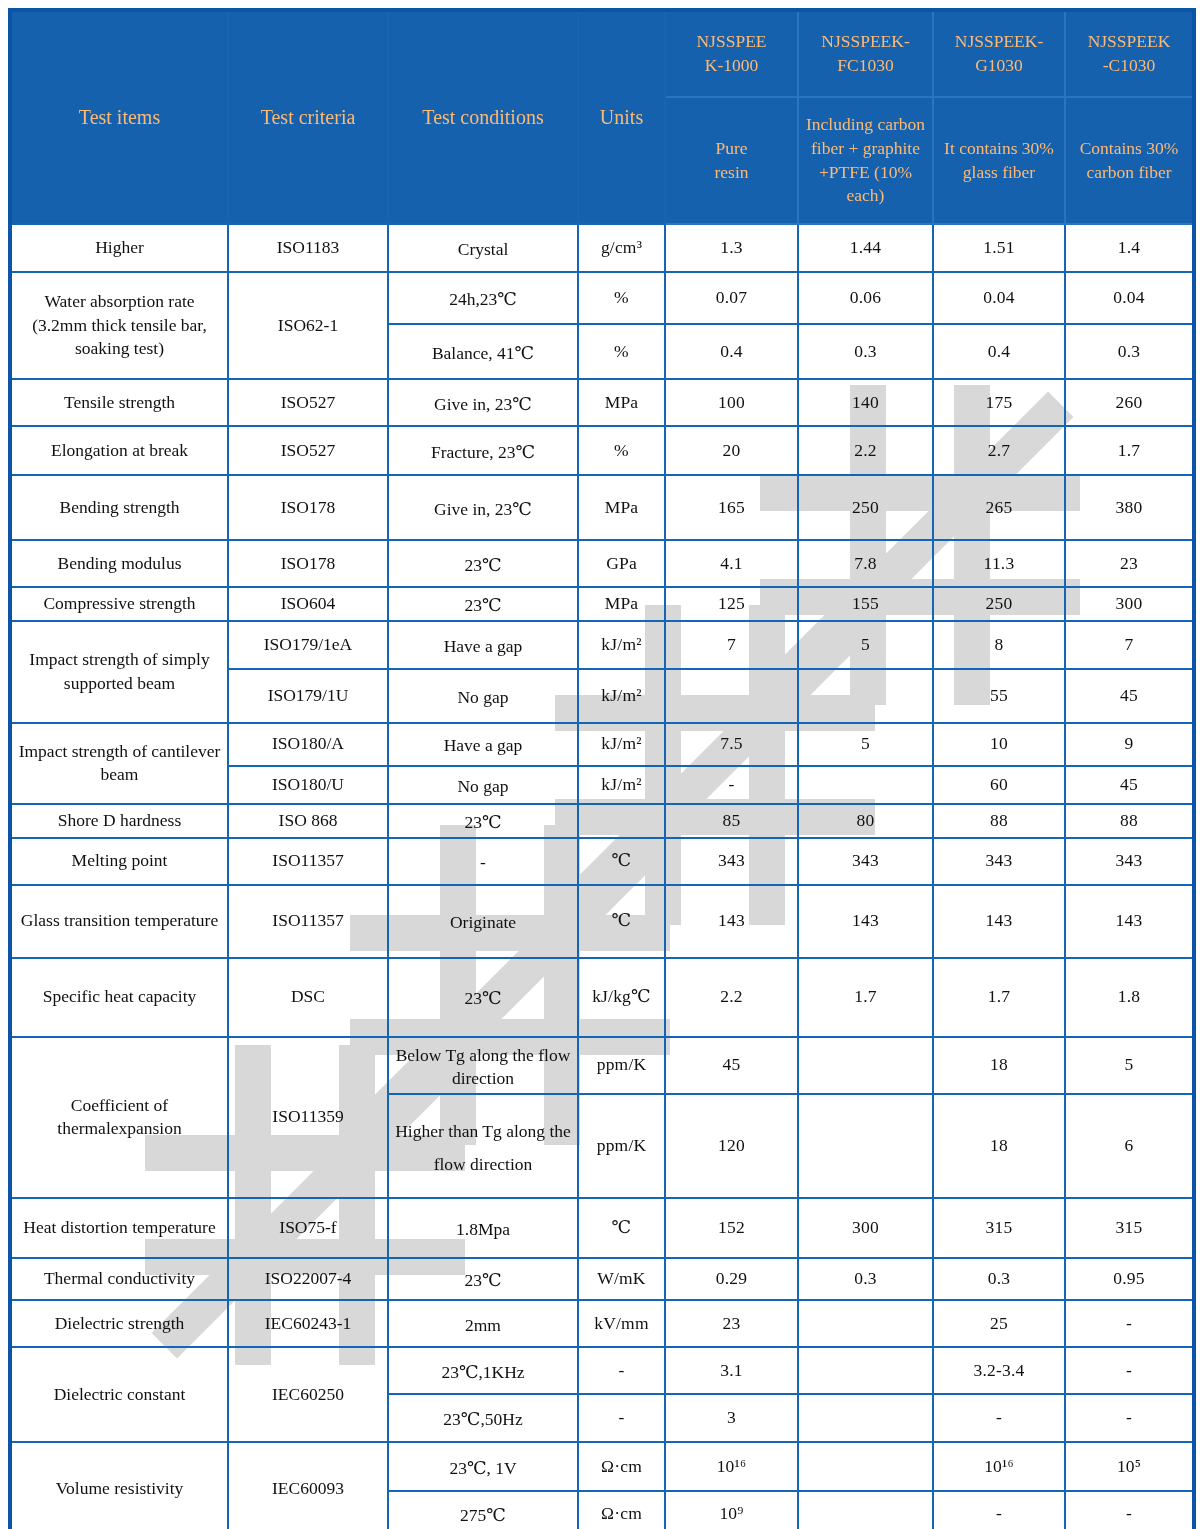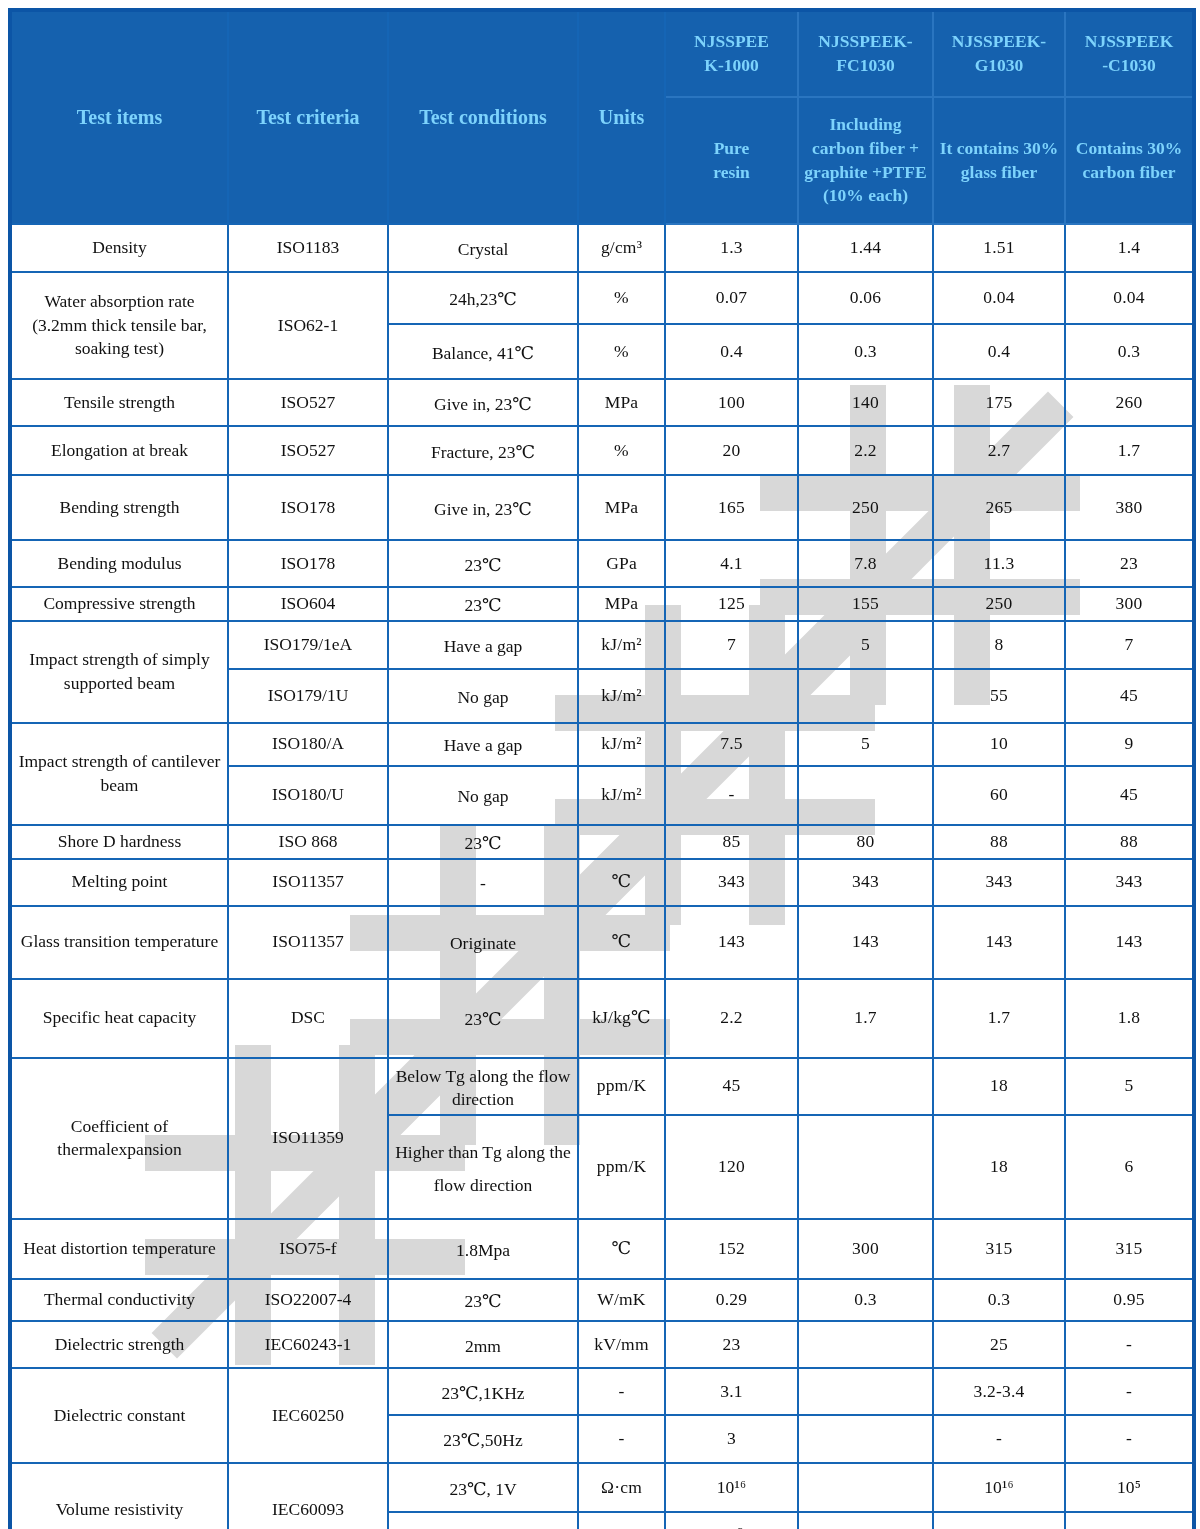--- a/index.html
+++ b/index.html
@@ -18,21 +18,21 @@
     border-collapse:collapse; table-layout:fixed;
     border:4px solid #0c55a6;
   }
   th, td {
     border:2px solid #1565b5;
     text-align:center; vertical-align:middle;
     padding:2px 5px; line-height:1.35;
     overflow:hidden;
   }
   th {
-    background:#1561ae; color:#7dd3fc; font-weight:bold;
+    background:#1561ae; color:#fdba74; font-weight:normal;
   }
   .hl { font-size:20px; }
   .hp, .hd { font-size:17.5px; white-space:pre-line; border-color:#2a75c0; }
   td { font-size:17.5px; background:transparent; }
   .c-item { }
   .c-cond { padding-top:6px; }
   .c-cond.tall { line-height:1.9; }
   .c-val, .c-unit { letter-spacing:0.2px; }
 </style>
 </head>
@@ -81,21 +81,21 @@
     <tr style="height:127px">
       <th class="hd">Pure
 resin</th>
       <th class="hd">Including carbon fiber + graphite +PTFE (10% each)</th>
       <th class="hd">It contains 30% glass fiber</th>
       <th class="hd">Contains 30% carbon fiber</th>
     </tr>
   </thead>
   <tbody>
     <tr style="height:48px">
-      <td class="c-item">Density</td>
+      <td class="c-item">Higher</td>
       <td class="c-crit">ISO1183</td>
       <td class="c-cond">Crystal</td>
       <td class="c-unit">g/cm³</td>
       <td class="c-val">1.3</td>
       <td class="c-val">1.44</td>
       <td class="c-val">1.51</td>
       <td class="c-val">1.4</td>
     </tr>
     <tr style="height:52px">
       <td rowspan="2" class="c-item">Water absorption rate (3.2mm thick tensile bar, soaking test)</td>
@@ -187,21 +187,21 @@
     <tr style="height:43px">
       <td rowspan="2" class="c-item">Impact strength of cantilever beam</td>
       <td class="c-crit">ISO180/A</td>
       <td class="c-cond">Have a gap</td>
       <td class="c-unit">kJ/m²</td>
       <td class="c-val">7.5</td>
       <td class="c-val">5</td>
       <td class="c-val">10</td>
       <td class="c-val">9</td>
     </tr>
-    <tr style="height:59px">
+    <tr style="height:38px">
       <td class="c-crit">ISO180/U</td>
       <td class="c-cond">No gap</td>
       <td class="c-unit">kJ/m²</td>
       <td class="c-val">-</td>
       <td class="c-val"></td>
       <td class="c-val">60</td>
       <td class="c-val">45</td>
     </tr>
     <tr style="height:34px">
       <td class="c-item">Shore D hardness</td>

